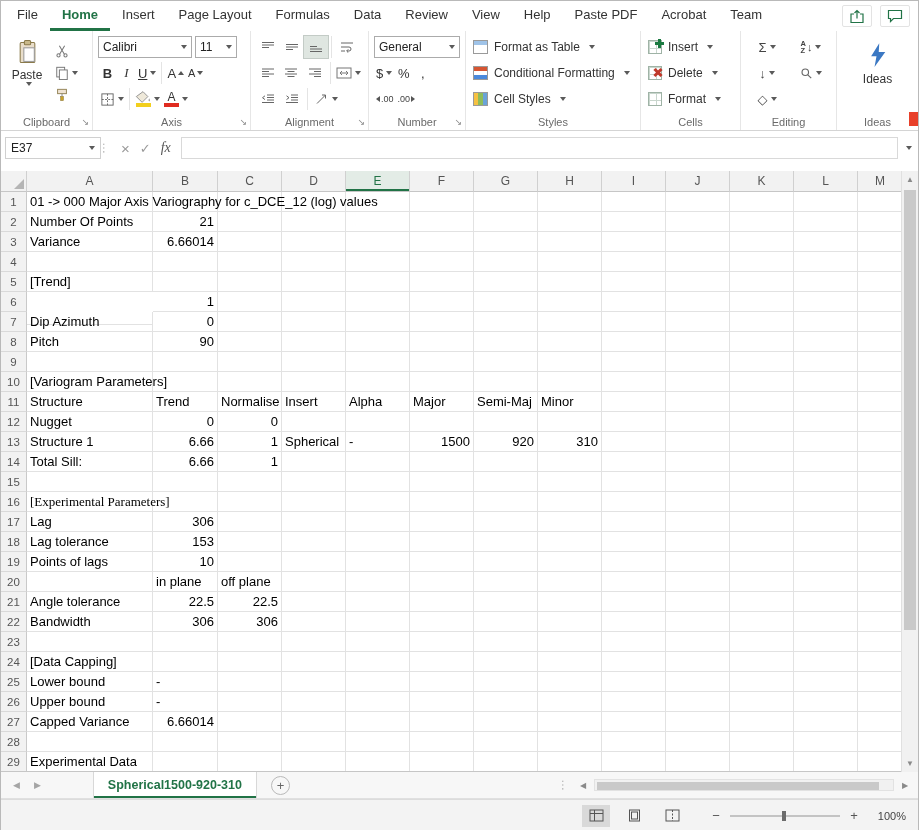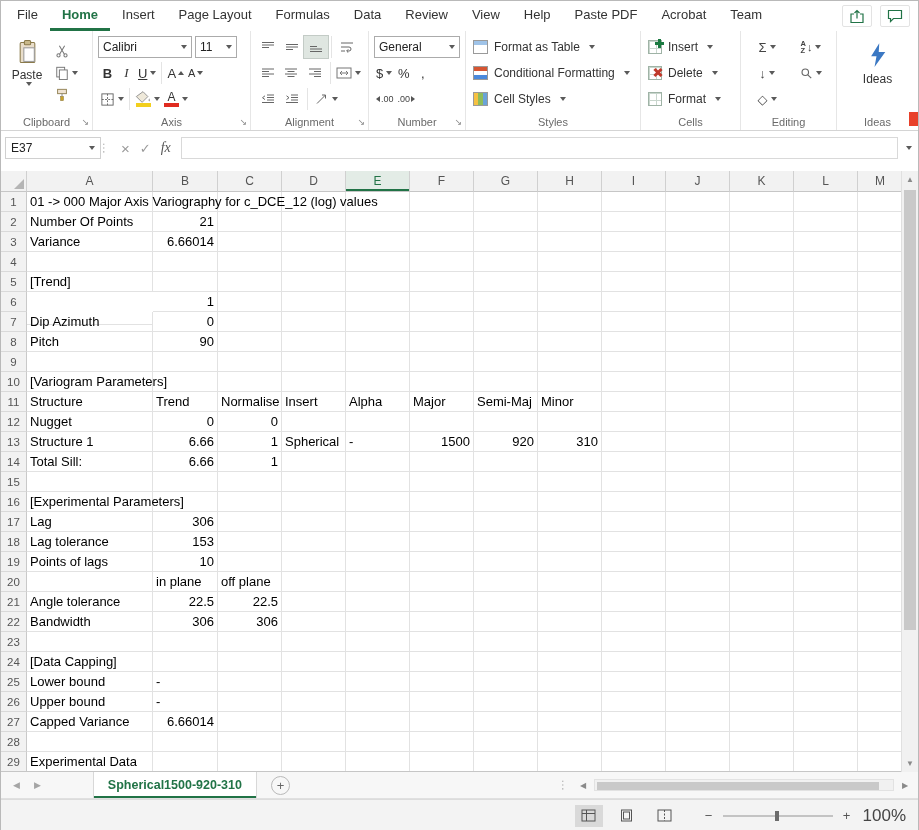--- a/index.html
+++ b/index.html
@@ -124,21 +124,21 @@
   
   .statusbar { position:absolute; top:798px; left:0; width:100%; height:32px; background:#f3f3f3; border-top:1px solid #dcdcdc;
                display:flex; align-items:center; }
   .sb-right { margin-left:auto; display:flex; align-items:center; gap:10px; padding-right:12px; }
   .vbtn { width:28px; height:22px; display:flex; align-items:center; justify-content:center; }
   .vbtn.active { background:#d9d9d9; }
   .zoomer { display:flex; align-items:center; gap:8px; margin-left:14px; }
   .zsym { color:#555; font-size:13px; width:12px; text-align:center; }
   .ztrack { width:110px; height:2px; background:#c3c3c3; position:relative; }
   .zthumb { position:absolute; left:52px; top:-4px; width:4px; height:10px; background:#6b6b6b; }
-  .zoomtext { font-size:17px; color:#444; min-width:36px; text-align:right; }
+  .zoomtext { font-size:11px; color:#444; min-width:36px; text-align:right; }
 </style>
 </head>
 <body>
 
 <div class="app">
 
   <div class="tabbar">
     <div class="rtabs">
         <div class="rtab">File</div>
         <div class="rtab active">Home</div>
@@ -727,21 +727,21 @@
         <div class="cell" style="width: 64px;"></div>
         <div class="cell" style="width: 64px;"></div>
         <div class="cell" style="width: 64px;"></div>
         <div class="cell" style="width: 64px;"></div>
         <div class="cell" style="width: 64px;"></div>
         <div class="cell" style="width: 64px;"></div>
         <div class="cell" style="width: 45px;"></div>
       </div>
       <div class="grow">
         <div class="rowhdr" style="width: 26px;">16</div>
-        <div class="cell spill" style="width: 126px;">[Experimental Parameters]</div>
+        <div class="cell spill" style="width: 126px; font-family: Liberation Serif, serif;">[Experimental Parameters]</div>
         <div class="cell" style="width: 65px;"></div>
         <div class="cell" style="width: 64px;"></div>
         <div class="cell" style="width: 64px;"></div>
         <div class="cell" style="width: 64px;"></div>
         <div class="cell" style="width: 64px;"></div>
         <div class="cell" style="width: 64px;"></div>
         <div class="cell" style="width: 64px;"></div>
         <div class="cell" style="width: 64px;"></div>
         <div class="cell" style="width: 64px;"></div>
         <div class="cell" style="width: 64px;"></div>

